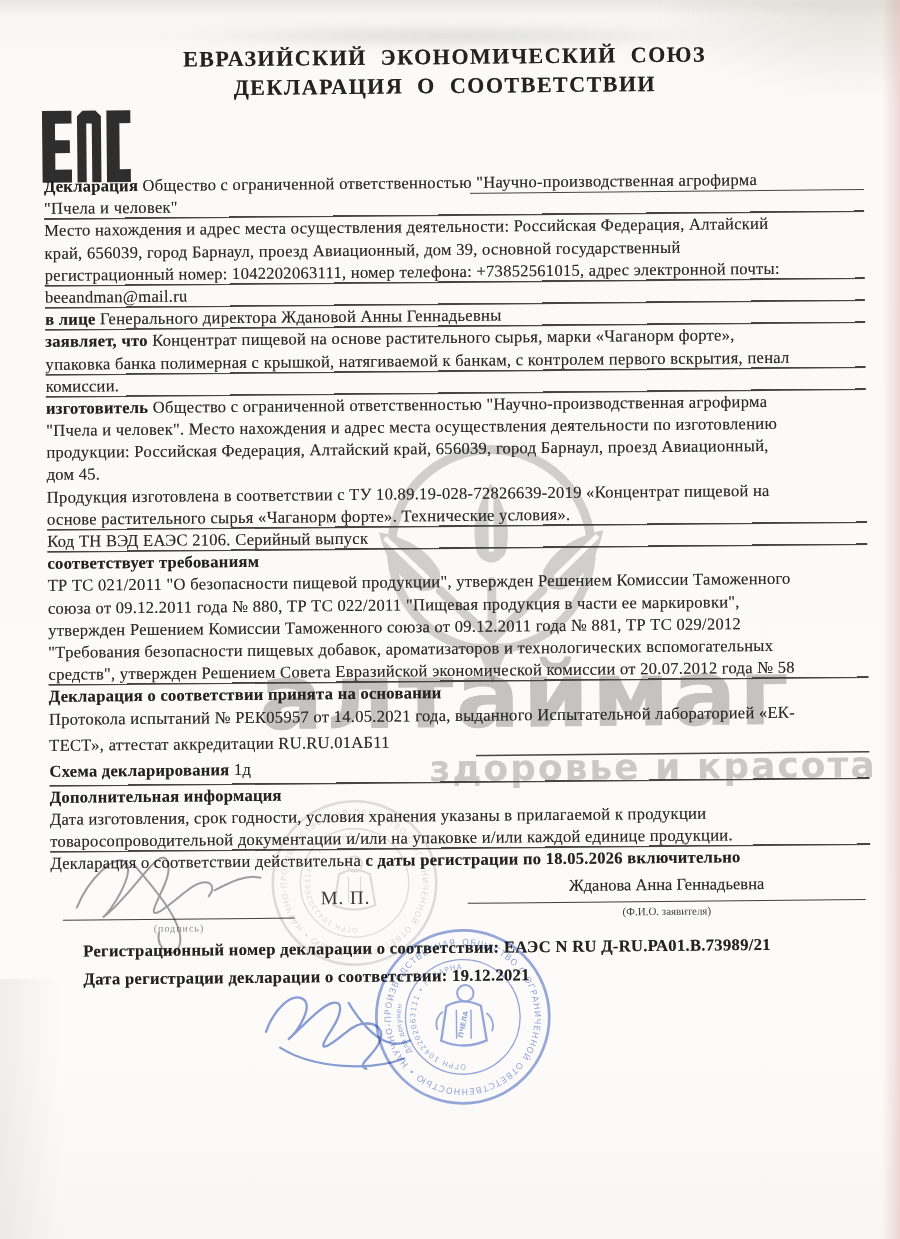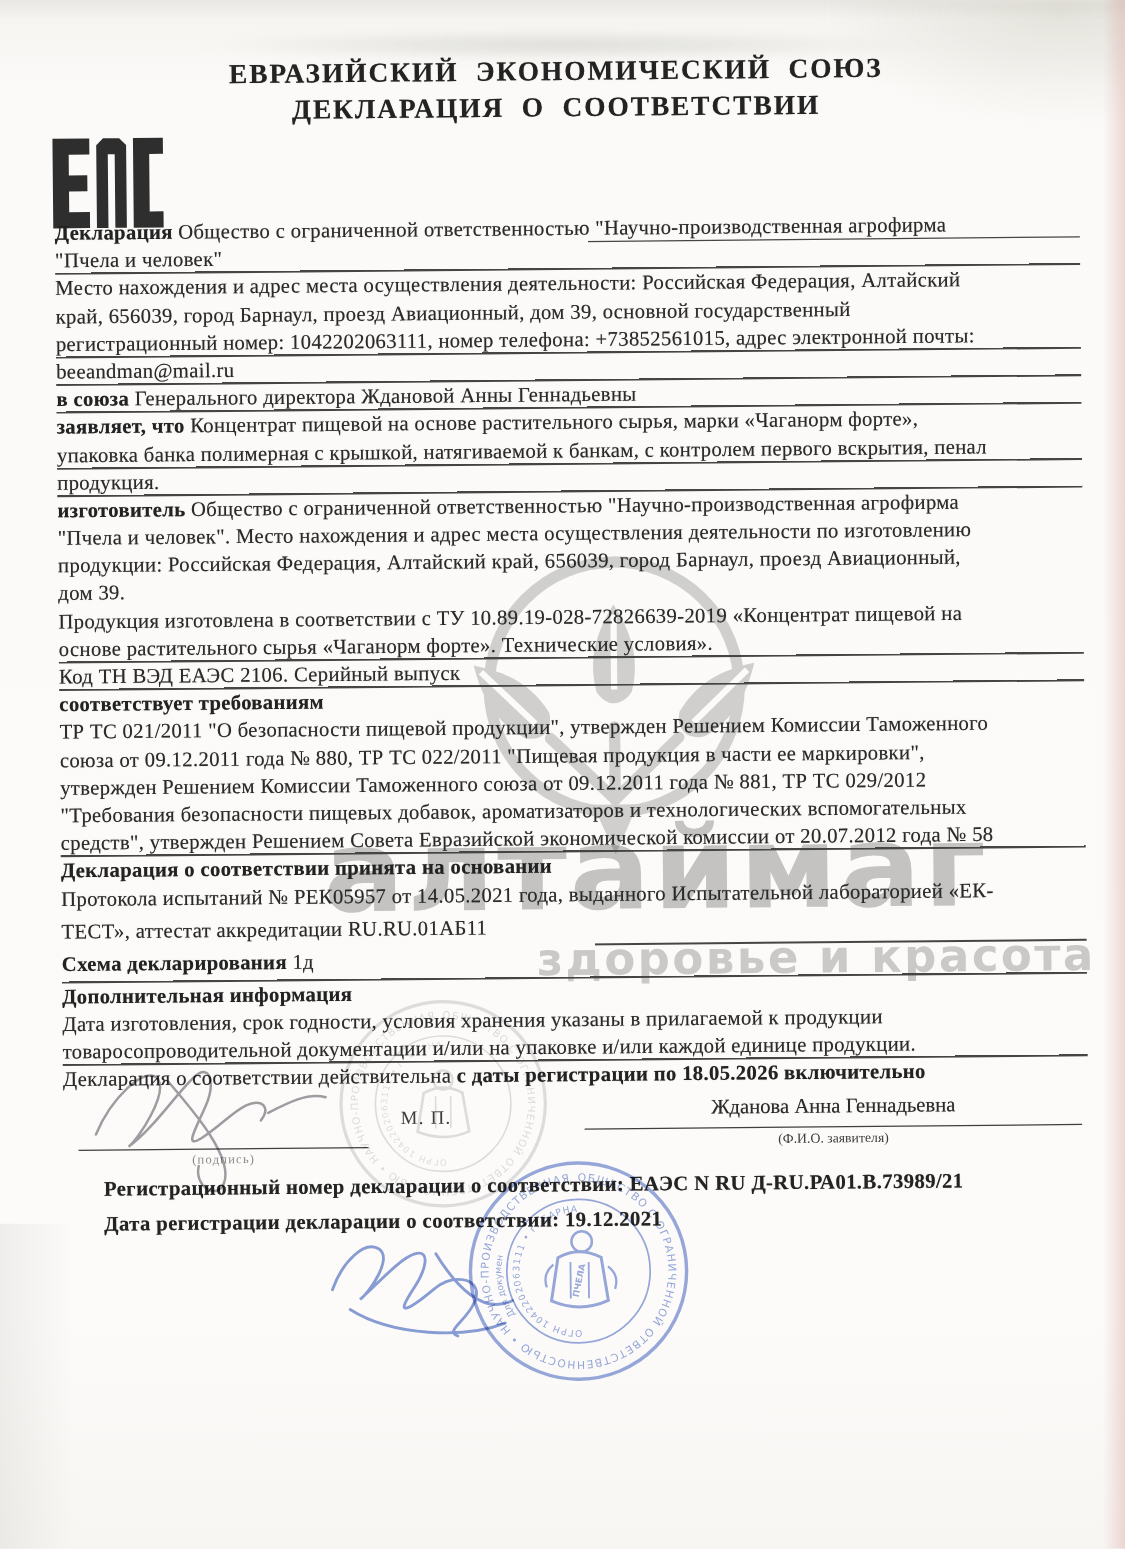--- a/index.html
+++ b/index.html
@@ -39,21 +39,21 @@
      background:linear-gradient(to bottom,transparent calc(100% - 1.6px),#454545 calc(100% - 1.6px)) no-repeat;}
   #doc-body .line:nth-child(1), #doc-body .line:nth-child(26){
      background:linear-gradient(to right,transparent 52%,#454545 52%) bottom/100% 1.6px no-repeat;}
   #doc-body .line:nth-child(25), #doc-body .line:nth-child(26), #doc-body .line:nth-child(27){height:26px;}
 
   .sigline{position:absolute;height:0;border-bottom:1.6px solid #3f3f3f;}
   #sig-line-left{left:60px;top:916px;width:232px;}
   #sig-line-right{left:465px;top:903px;width:398px;}
   #sig-caption{position:absolute;left:60px;top:920px;width:232px;text-align:center;
      font-size:10px;color:#8a8a8a;letter-spacing:1px;}
-  #mp{position:absolute;left:318px;top:886px;font-size:15px;color:#3b3b3b;letter-spacing:1px;}
+  #mp{position:absolute;left:318px;top:886px;font-size:19px;color:#3b3b3b;letter-spacing:1px;}
   #fio-name{position:absolute;left:465px;top:877px;width:398px;text-align:center;
      font-size:16.5px;color:#2a2a2a;text-shadow:0 0 .6px rgba(42,42,42,.5);}
   #fio-caption{position:absolute;left:465px;top:907px;width:398px;text-align:center;
      font-size:11px;color:#3c3c3c;}
 
   .regline{position:absolute;left:80px;font-size:16.6px;font-weight:bold;color:#232323;
      letter-spacing:.3px;text-shadow:0 0 .6px rgba(35,35,35,.5);white-space:nowrap;}
   #reg1{top:938px;} #reg2{top:966px;}
 
   
@@ -123,28 +123,28 @@
   <div class="wm" id="wm-brand">алтаймаг</div>
   <div class="wm" id="wm-tagline">здоровье и красота</div>
 
   <div id="doc-body">
       <div class="line"><span class="b1">Декларация </span><span class="t">Общество с ограниченной ответственностью "Научно-производственная агрофирма</span><span class="b2"></span></div>
       <div class="line"><span class="b1"></span><span class="t">"Пчела и человек"</span><span class="b2"></span></div>
       <div class="line"><span class="b1"></span><span class="t">Место нахождения и адрес места осуществления деятельности: Российская Федерация, Алтайский</span><span class="b2"></span></div>
       <div class="line"><span class="b1"></span><span class="t">край, 656039, город Барнаул, проезд Авиационный, дом 39, основной государственный</span><span class="b2"></span></div>
       <div class="line"><span class="b1"></span><span class="t">регистрационный номер: 1042202063111, номер телефона: +73852561015, адрес электронной почты:</span><span class="b2"></span></div>
       <div class="line"><span class="b1"></span><span class="t">beeandman@mail.ru</span><span class="b2"></span></div>
-      <div class="line"><span class="b1">в союза </span><span class="t">Генерального директора Ждановой Анны Геннадьевны</span><span class="b2"></span></div>
+      <div class="line"><span class="b1">в лице </span><span class="t">Генерального директора Ждановой Анны Геннадьевны</span><span class="b2"></span></div>
       <div class="line"><span class="b1">заявляет, что </span><span class="t">Концентрат пищевой на основе растительного сырья,  марки «Чаганорм форте»,</span><span class="b2"></span></div>
       <div class="line"><span class="b1"></span><span class="t">упаковка банка полимерная с крышкой, натягиваемой к банкам, с контролем первого вскрытия, пенал</span><span class="b2"></span></div>
-      <div class="line"><span class="b1"></span><span class="t">продукция.</span><span class="b2"></span></div>
+      <div class="line"><span class="b1"></span><span class="t">комиссии.</span><span class="b2"></span></div>
       <div class="line"><span class="b1">изготовитель </span><span class="t">Общество с ограниченной ответственностью "Научно-производственная агрофирма</span><span class="b2"></span></div>
       <div class="line"><span class="b1"></span><span class="t">"Пчела и человек". Место нахождения и адрес места осуществления деятельности по изготовлению</span><span class="b2"></span></div>
       <div class="line"><span class="b1"></span><span class="t">продукции: Российская Федерация, Алтайский край, 656039, город Барнаул, проезд Авиационный,</span><span class="b2"></span></div>
-      <div class="line"><span class="b1"></span><span class="t">дом 39.</span><span class="b2"></span></div>
+      <div class="line"><span class="b1"></span><span class="t">дом 45.</span><span class="b2"></span></div>
       <div class="line"><span class="b1"></span><span class="t">Продукция изготовлена в соответствии с ТУ 10.89.19-028-72826639-2019 «Концентрат пищевой на</span><span class="b2"></span></div>
       <div class="line"><span class="b1"></span><span class="t">основе растительного сырья «Чаганорм форте». Технические условия».</span><span class="b2"></span></div>
       <div class="line"><span class="b1"></span><span class="t">Код ТН ВЭД ЕАЭС 2106. Серийный выпуск</span><span class="b2"></span></div>
       <div class="line"><span class="b1">соответствует требованиям</span><span class="t"></span><span class="b2"></span></div>
       <div class="line"><span class="b1"></span><span class="t">ТР ТС 021/2011 "О безопасности пищевой продукции", утвержден Решением Комиссии Таможенного</span><span class="b2"></span></div>
       <div class="line"><span class="b1"></span><span class="t">союза от 09.12.2011 года № 880, ТР ТС 022/2011 "Пищевая продукция в части ее маркировки",</span><span class="b2"></span></div>
       <div class="line"><span class="b1"></span><span class="t">утвержден Решением Комиссии Таможенного союза от 09.12.2011 года № 881, ТР ТС 029/2012</span><span class="b2"></span></div>
       <div class="line"><span class="b1"></span><span class="t">"Требования безопасности пищевых добавок, ароматизаторов и технологических вспомогательных</span><span class="b2"></span></div>
       <div class="line"><span class="b1"></span><span class="t">средств", утвержден Решением Совета Евразийской экономической комиссии от 20.07.2012 года № 58</span><span class="b2"></span></div>
       <div class="line"><span class="b1">Декларация о соответствии принята на основании</span><span class="t"></span><span class="b2"></span></div>

